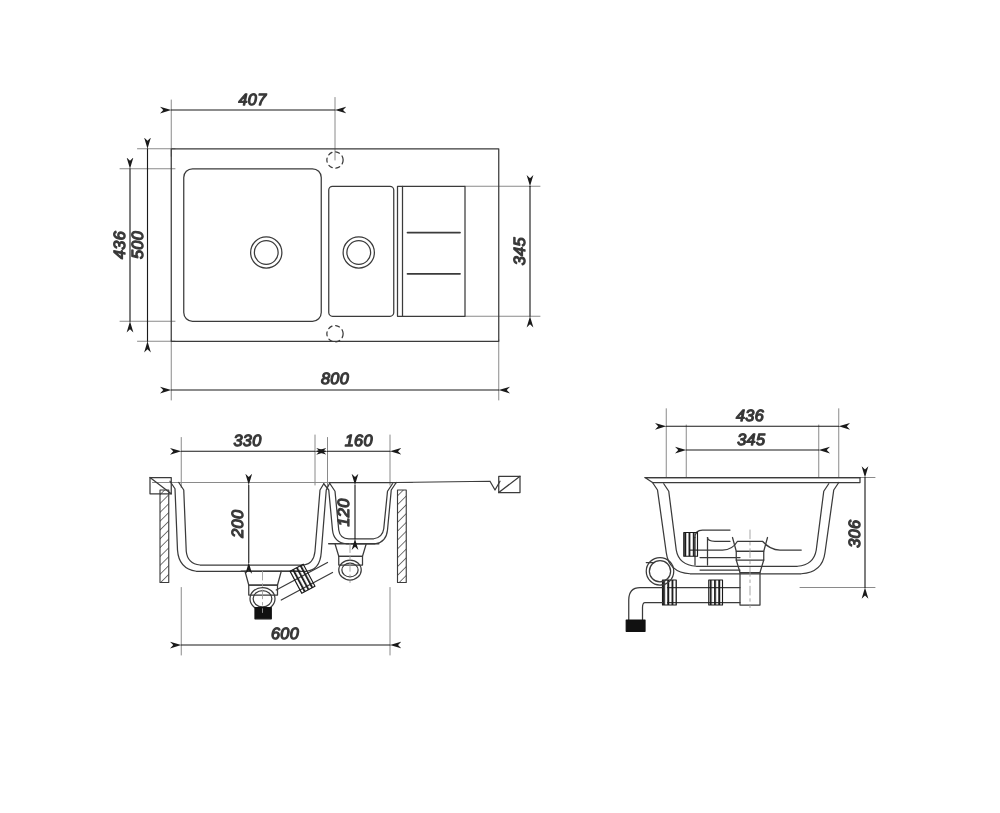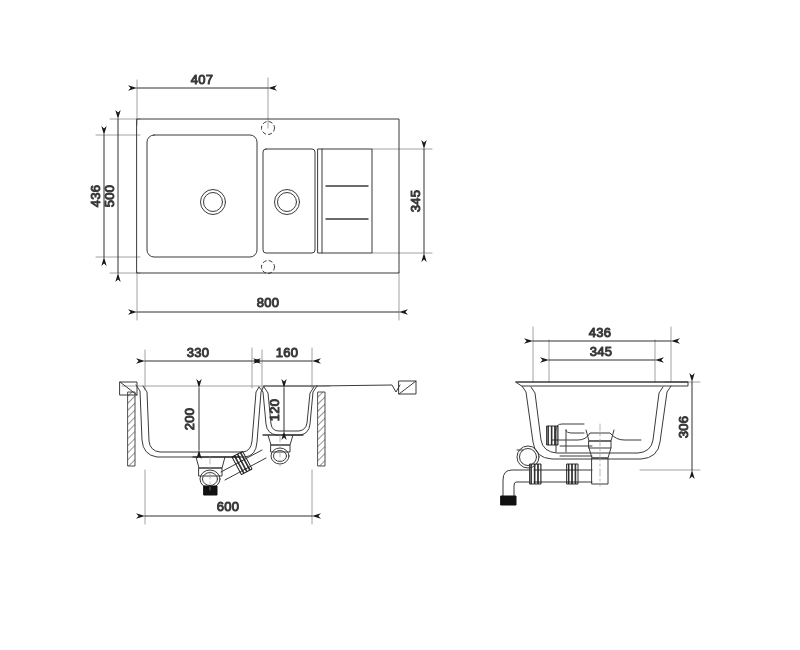--- a/index.html
+++ b/index.html
@@ -11,20 +11,21 @@
     width: 800px;
     height: 650px;
     font-family: "Liberation Sans", sans-serif;
     overflow: hidden;
   }
   #sheet {
     position: relative;
     width: 800px;
     height: 650px;
     background: #ffffff;
+    font-style: italic;
   }
   #drawing {
     position: absolute;
     left: 0;
     top: 0;
     width: 800px;
     height: 650px;
   }
   .dim-text {
     font-family: "Liberation Sans", sans-serif;

